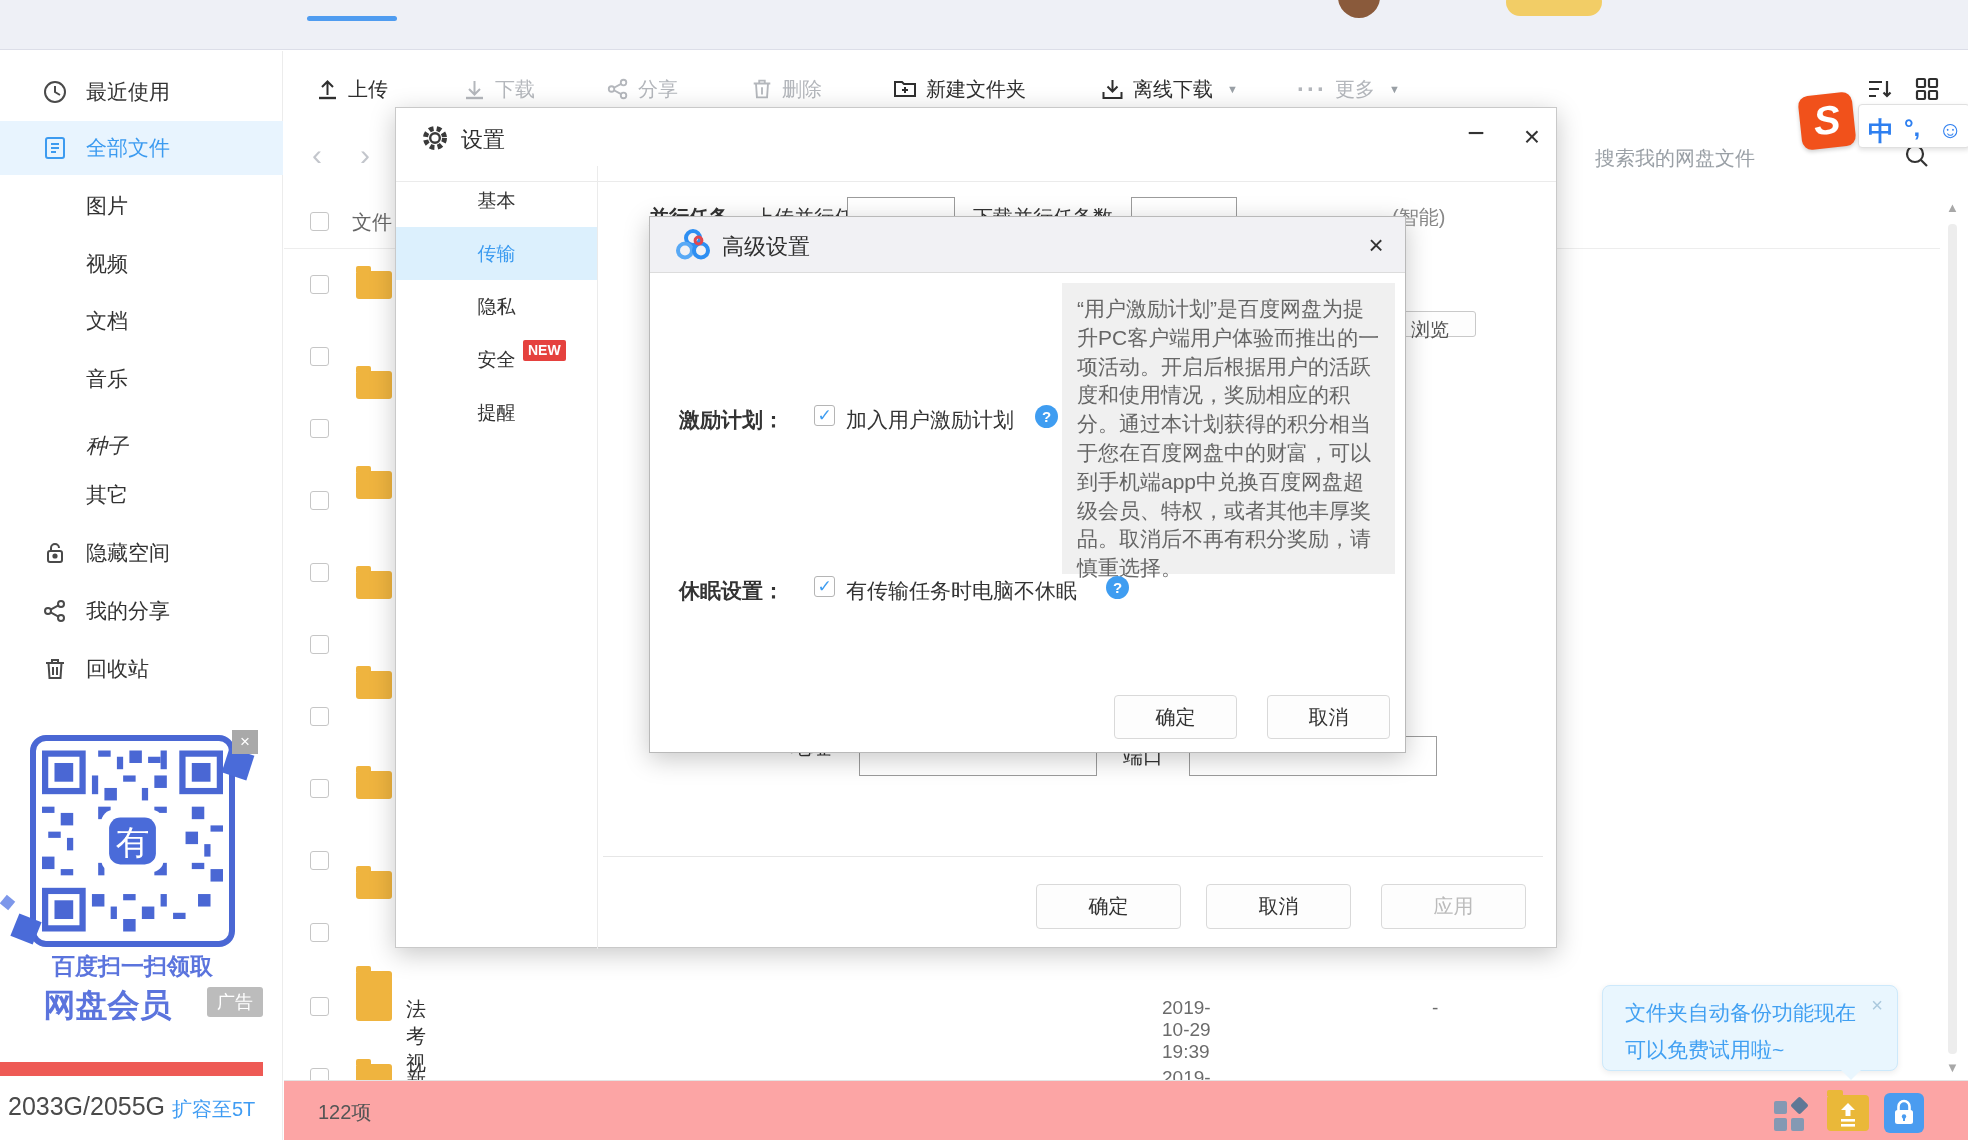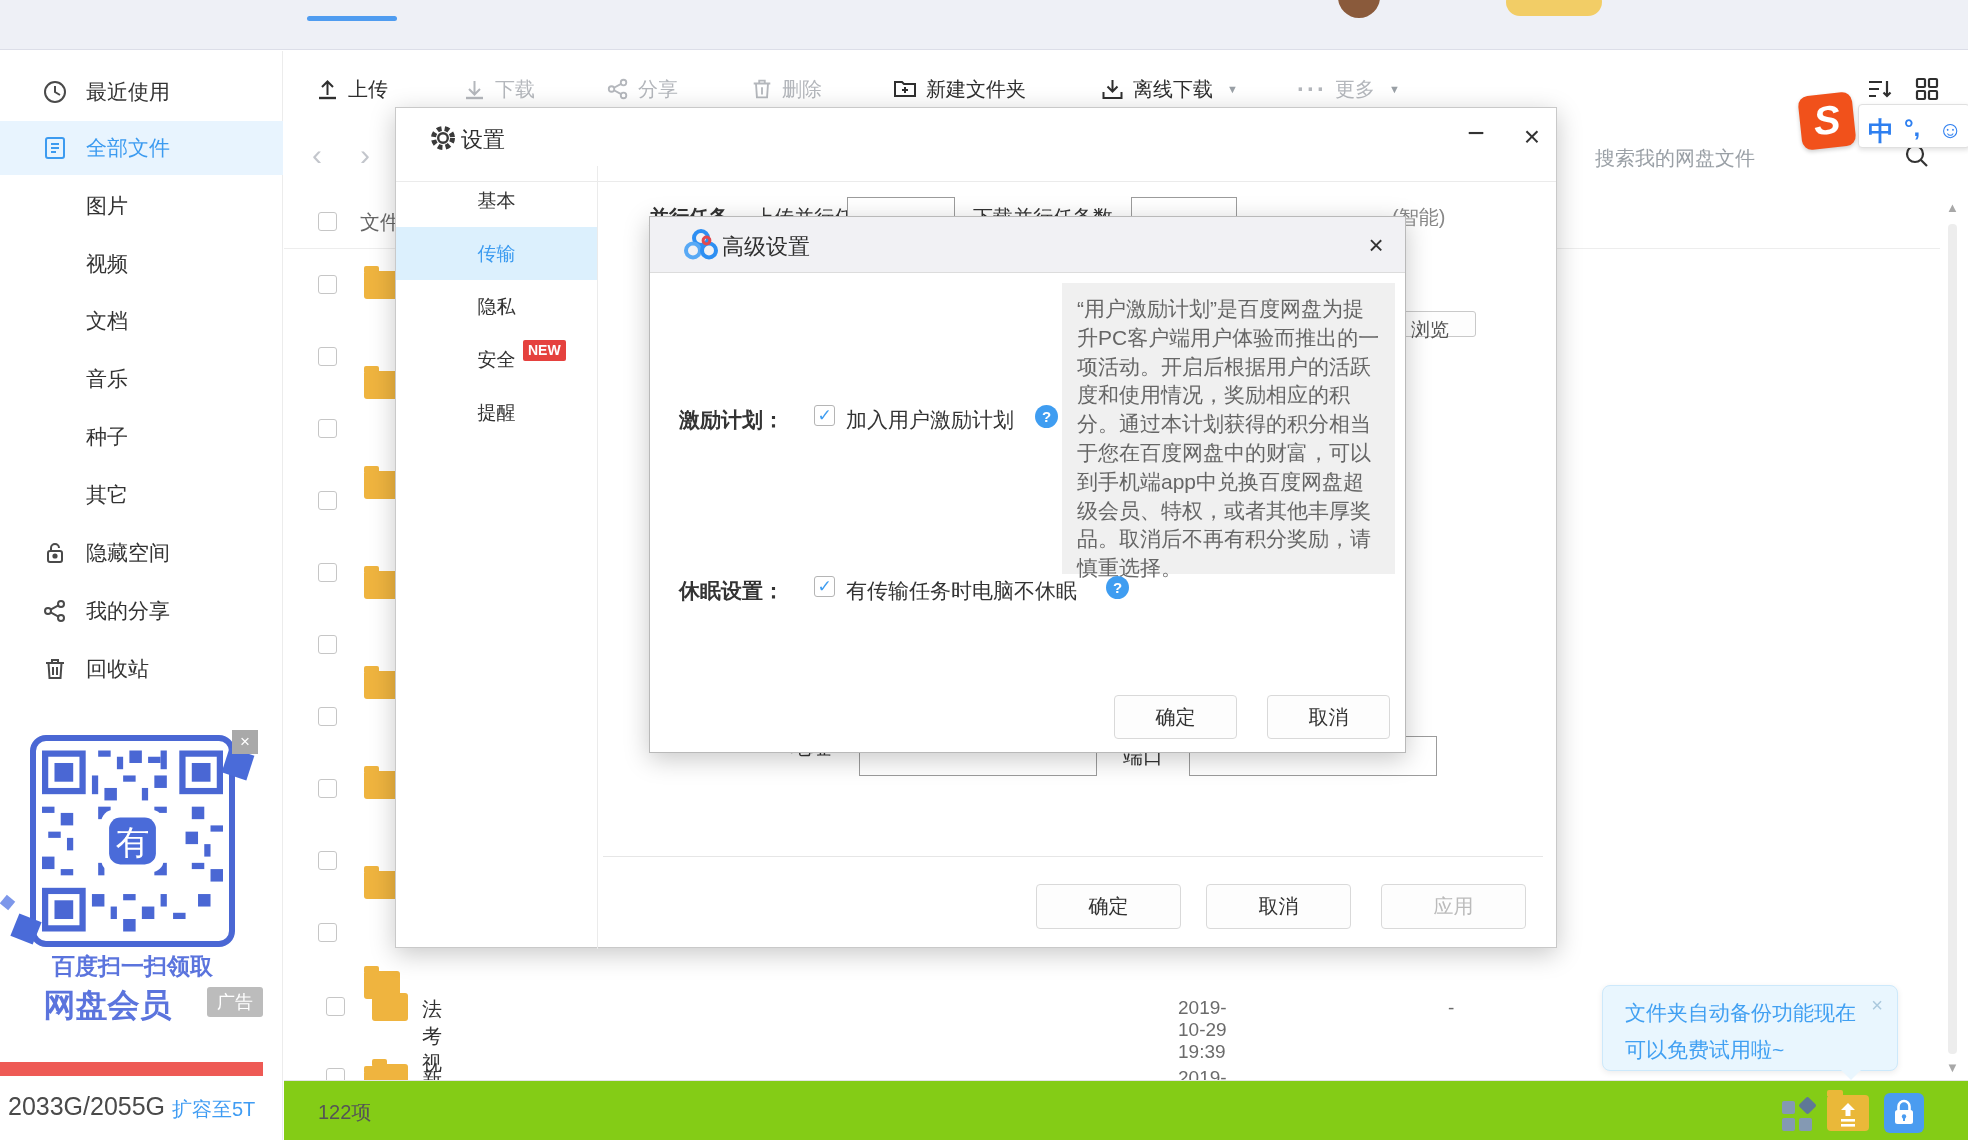--- a/index.html
+++ b/index.html
@@ -1,19 +1,19 @@
 <!DOCTYPE html>
 <html><head>
 <meta charset="utf-8">
 <style>
   * { margin:0; padding:0; box-sizing:border-box; }
   html,body { background:#fff; }
   body { font-family:"Liberation Sans","DejaVu Sans",sans-serif; color:#333; }
   #app { position:relative; width:1968px; height:1140px; background:#fff; overflow:hidden; }
-  .abs { position:absolute;margin-left:8px; }
+  .abs { position:absolute; }
 
   
   .top-strip { position:absolute; left:0; top:0; width:1968px; height:50px; background:#eef0f6; border-bottom:1px solid #dcdee8; z-index:2; }
   .tab-indicator { position:absolute; left:307px; top:16px; width:90px; height:5px; border-radius:3px; background:#4f9cf0; }
   .avatar-partial { position:absolute; left:1338px; top:-16px; width:42px; height:34px; border-radius:0 0 21px 21px; background:#8a5a3b; }
   .vip-pill-partial { position:absolute; left:1506px; top:-12px; width:96px; height:28px; border-radius:14px; background:#f2cd66; }
 
   
   .sidebar { position:absolute; left:0; top:51px; width:283px; height:1089px; background:#fff; border-right:1px solid #ececec; z-index:3; }
   .side-item { position:absolute; left:0; width:283px; height:54px; cursor:pointer; }
@@ -64,21 +64,21 @@
   .notif::after { content:""; position:absolute; left:238px; bottom:-10px; border-left:10px solid transparent; border-right:10px solid transparent; border-top:10px solid #e9f6fe; }
   .notif-line { position:absolute; left:22px; font-size:21px; color:#41a0f2; }
   .notif-close { position:absolute; right:14px; top:8px; font-size:20px; color:#aac9de; cursor:pointer; }
 
   
   .scrollbar { position:absolute; left:1944px; top:200px; width:16px; height:880px; z-index:8; }
   .sb-track { position:absolute; left:4px; top:24px; width:9px; height:830px; background:#ededed; border-radius:4px; }
   .sb-arrow { position:absolute; left:2px; font-size:13px; color:#a8a8a8; cursor:pointer; }
 
   
-  .statusbar { position:absolute; left:284px; top:1080px; width:1684px; height:60px; background:#84cc16; border-top:1px solid #e4e4e4; z-index:8; }
+  .statusbar { position:absolute; left:284px; top:1080px; width:1684px; height:60px; background:#fca5a5; border-top:1px solid #e4e4e4; z-index:8; }
   .status-count { position:absolute; left:34px; top:18px; font-size:20px; color:#555; }
   .dock-folder { position:absolute; left:1543px; top:14px; width:42px; height:36px; background:#eab839; border-radius:4px; color:#fff; text-align:center; cursor:pointer; }
   .dock-folder::before { content:""; position:absolute; top:-5px; left:0; width:16px; height:6px; background:#eab839; border-radius:2px 2px 0 0; }
   .dock-lock { position:absolute; left:1600px; top:12px; width:40px; height:40px; background:#4a9cf0; border-radius:6px; cursor:pointer; }
 
   
   .dialog { position:absolute; background:#fff; border:1px solid #c9c9c9; box-shadow:0 6px 24px rgba(0,0,0,.22); }
   .settings { left:395px; top:107px; width:1162px; height:841px; z-index:10; }
   .settings-title { position:absolute; left:65px; top:17px; font-size:22px; color:#2f2f2f; }
   .settings-titlebar { position:absolute; left:0; top:0; width:100%; height:74px; border-bottom:1px solid #ebebeb; }
@@ -143,21 +143,21 @@
     </div>
     <div class="side-item" style="top:186px;">
       <span class="lbl">视频</span>
     </div>
     <div class="side-item" style="top:243px;">
       <span class="lbl">文档</span>
     </div>
     <div class="side-item" style="top:301px;">
       <span class="lbl">音乐</span>
     </div>
-    <div class="side-item" style="top:359px;">
+    <div class="side-item" style="top:368px;font-style:italic;">
       <span class="lbl">种子</span>
     </div>
     <div class="side-item" style="top:417px;">
       <span class="lbl">其它</span>
     </div>
     <div class="side-item" style="top:475px;">
       <span class="ic">
         <svg width="26" height="26" viewBox="0 0 26 26" fill="none" stroke="#4a4a4a" stroke-width="2">
             <rect x="6" y="11" width="14" height="11" rx="2"></rect>
             <path d="M9 11V8a4 4 0 0 1 8 0"></path>

